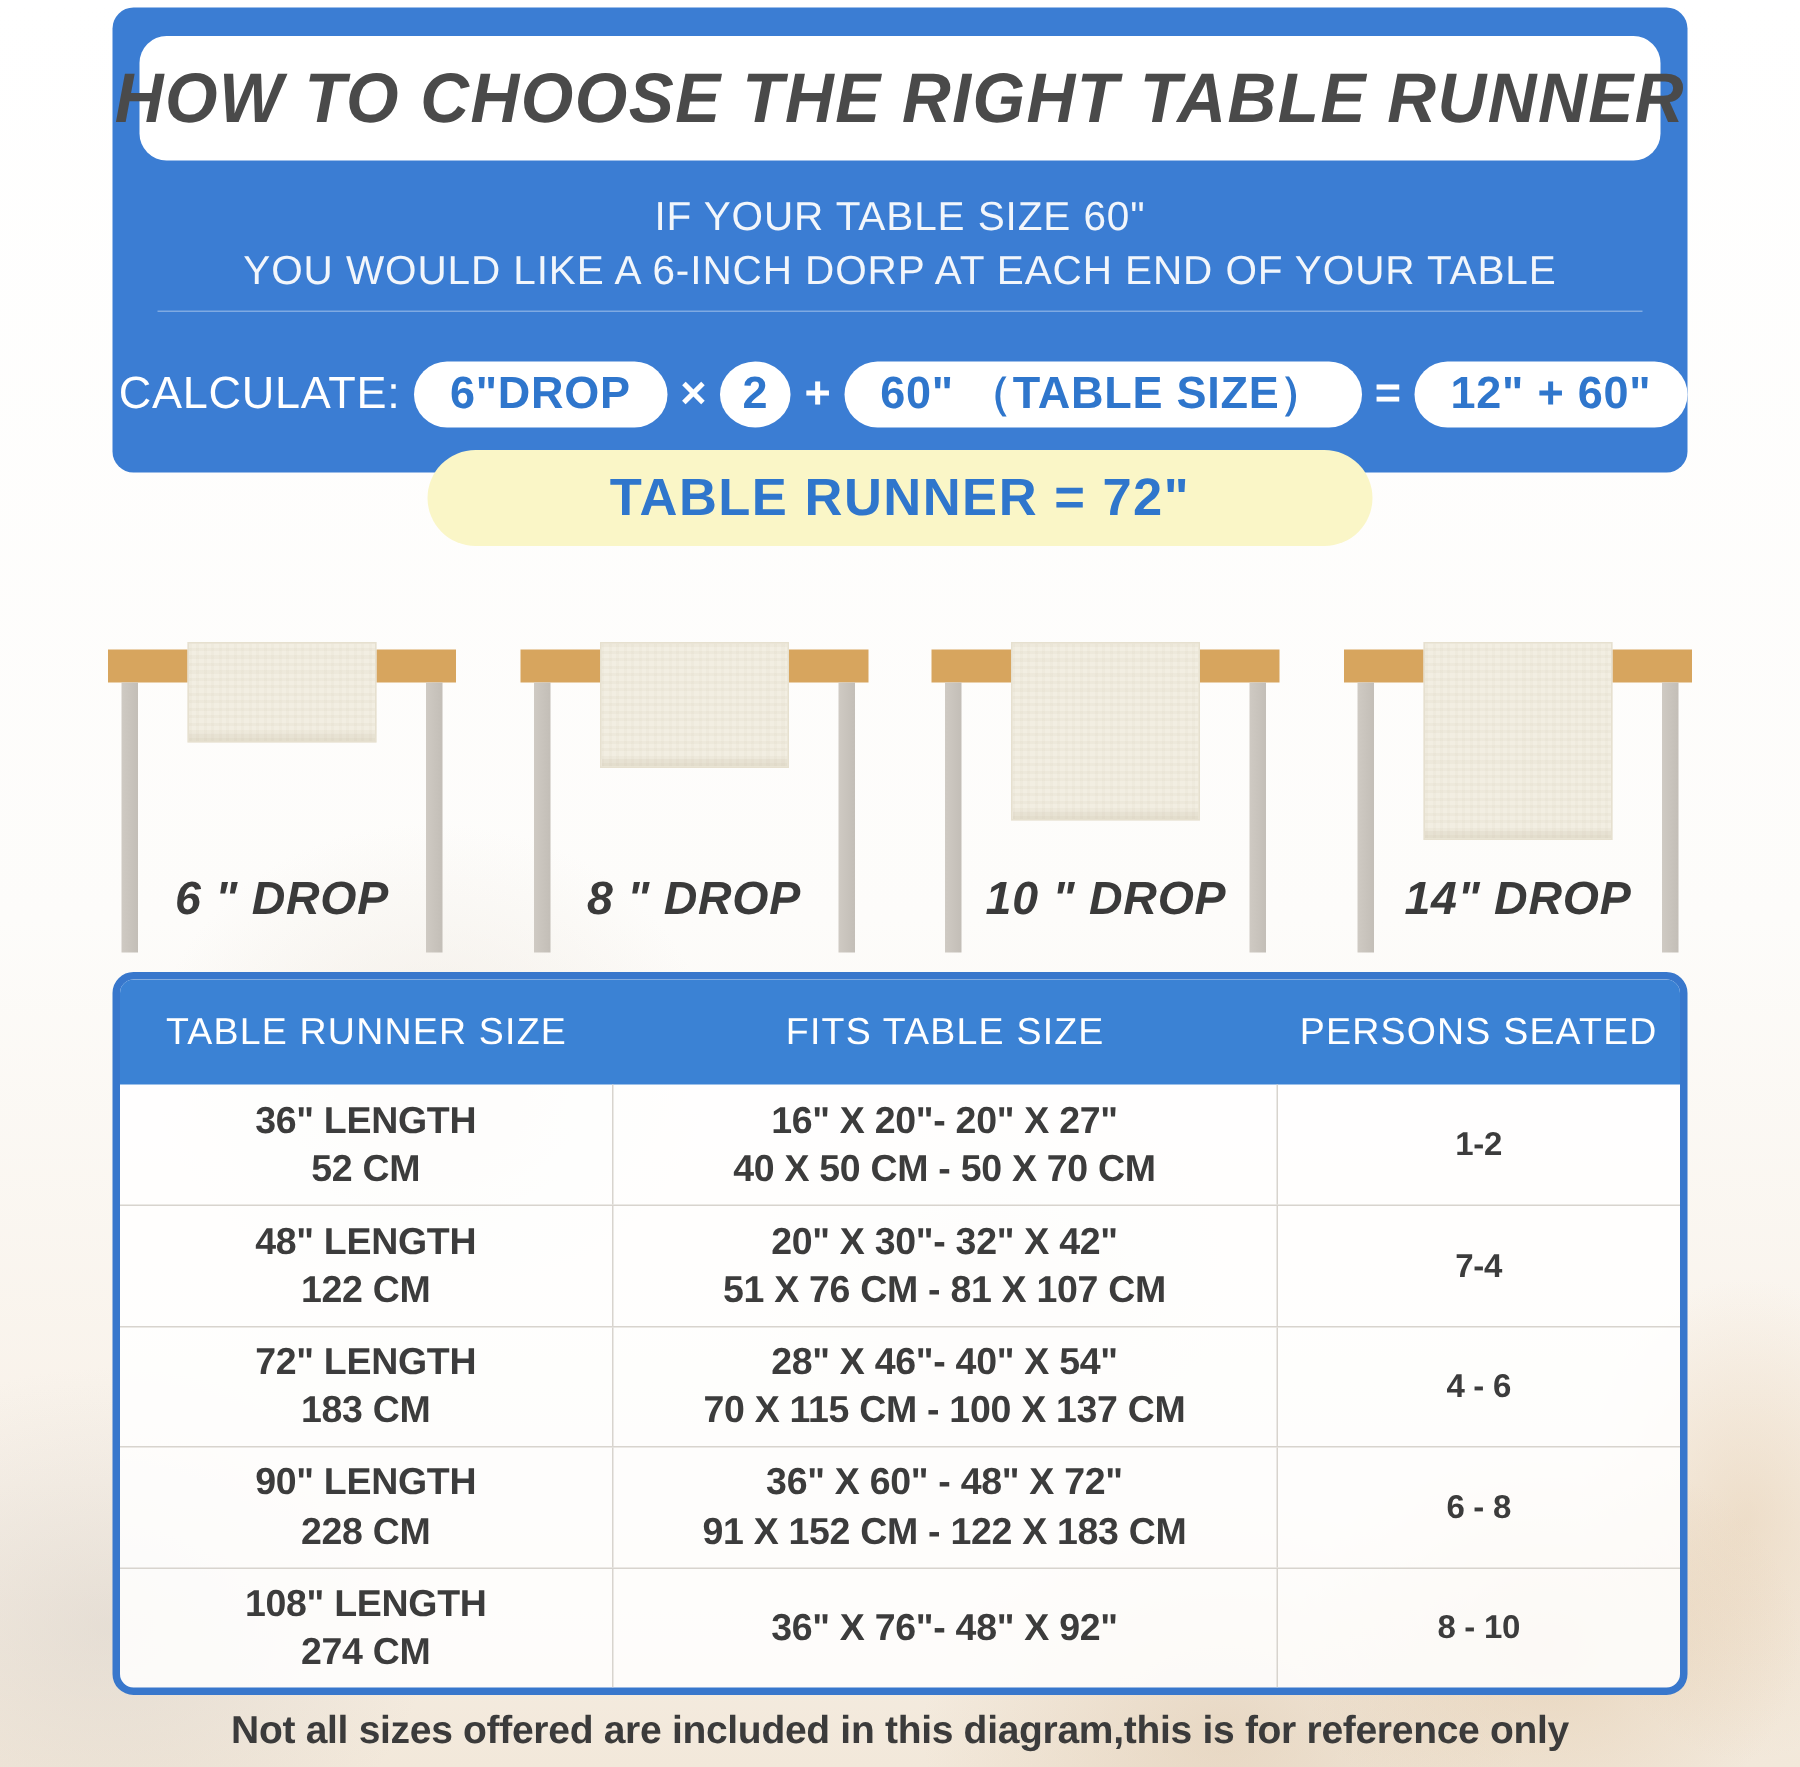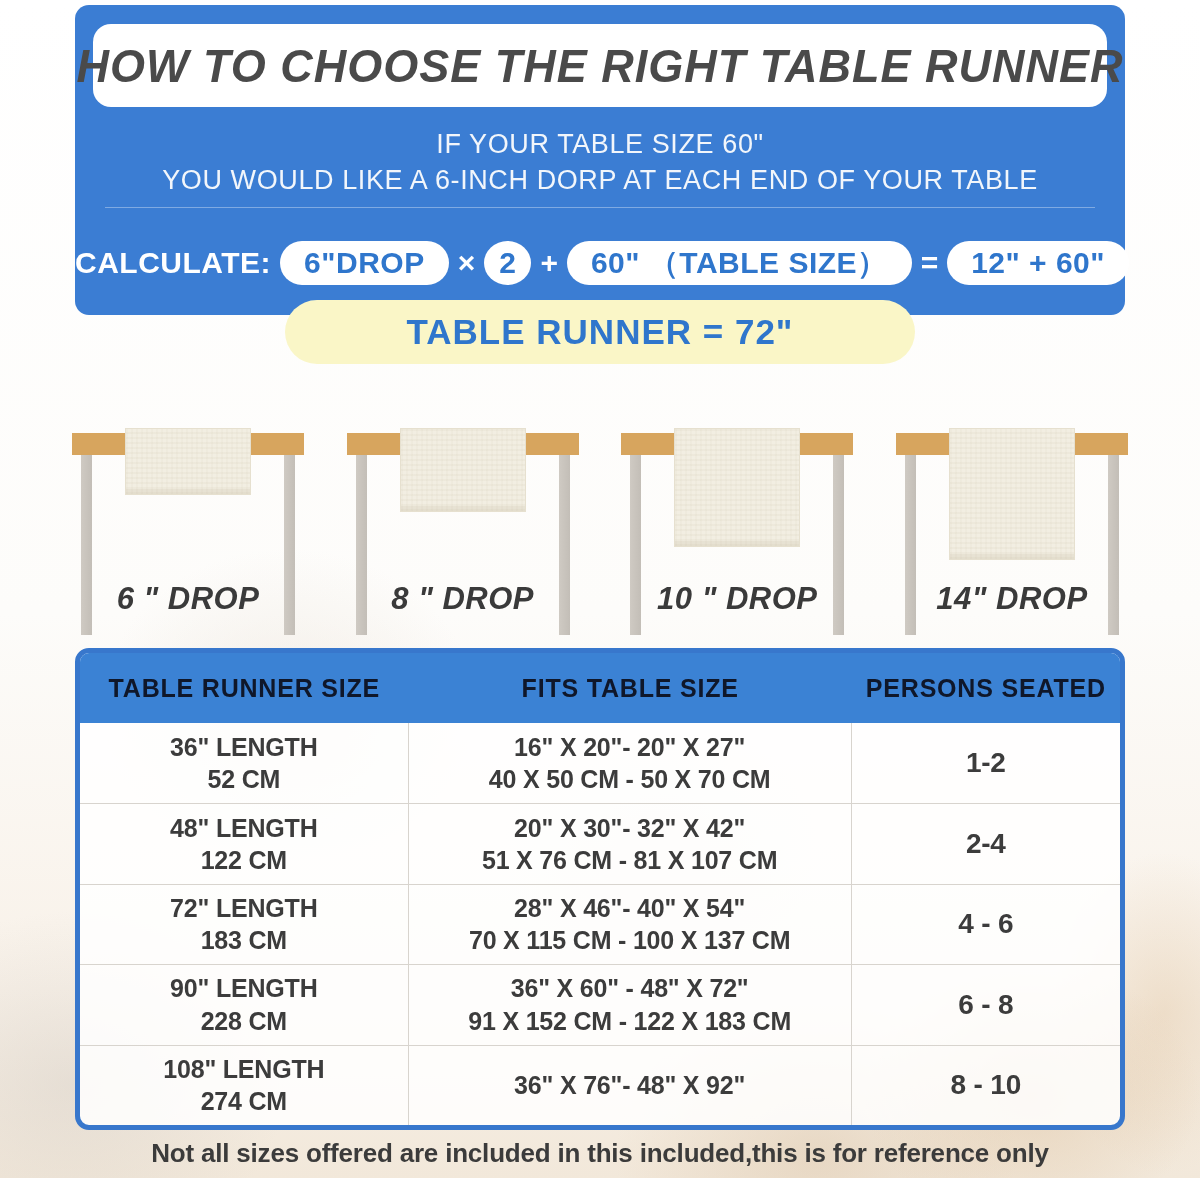--- a/index.html
+++ b/index.html
@@ -40,21 +40,21 @@
   .subtitle.line1 { top:124px; font-size:27px; }
   .subtitle.line2 { top:160px; font-size:27px;text-align:center; }
   .hero-divider {
     position:absolute; left:30px; right:30px; top:202px; height:0;
     border-top:1px solid rgba(255,255,255,.35);
   }
   .calc-row {
     position:absolute; left:14px; right:10px; top:228px; height:60px;
     display:flex; align-items:center; justify-content:center; gap:9px; white-space:nowrap;
   }
-  .calc-label { color:#ffffff; font-weight:700; font-size:30px; letter-spacing:.5px; }
+  .calc-label { color:#ffffff; font-weight:400; font-size:30px; letter-spacing:.5px; }
   .pill {
     background:#ffffff; color:#2f76cc; font-weight:800; font-size:30px;
     border-radius:28px; padding:7px 24px; line-height:1; letter-spacing:.5px;
   }
   .pill.circle { padding:7px 15px; border-radius:50%; }
   .operator { color:#ffffff; font-weight:800; font-size:30px; }
   .result-banner {
     position:absolute; left:210px; width:630px; top:295px; height:64px;
     background:#faf6c7; border-radius:32px;
     display:flex; align-items:center; justify-content:center;
@@ -87,29 +87,29 @@
     font-size:31px; font-weight:800; font-style:italic; color:#3a3a3a; letter-spacing:.5px;
   }
 
   
   .size-table {
     position:absolute; left:75px; top:648px; width:1050px; height:482px;
     border:5px solid #3877cc; border-radius:14px; overflow:hidden;
     background:rgba(255,255,255,.85);
   }
   .st-header { display:flex; height:70px; background:#3b82d4; align-items:center; }
-  .st-header .h-cell { color:#0f172a; font-weight:700; font-size:25px; letter-spacing:.8px; text-align:center; }
+  .st-header .h-cell { color:#ffffff; font-weight:400; font-size:25px; letter-spacing:.8px; text-align:center; }
   .c1 { width:31.6%; } .c2 { width:42.6%; } .c3 { width:25.8%; }
   .st-row { display:flex; height:80.4px; align-items:center; }
   .st-row + .st-row { border-top:1px solid #d8d4ce; }
   .st-row .cell { display:flex; flex-direction:column; justify-content:center; align-items:center;
     height:100%; text-align:center; color:#3c3c3c; font-weight:700; font-size:25px; line-height:1.3;
     letter-spacing:-.2px; }
   .st-row .cell.c1, .st-row .cell.c2 { border-right:1px solid #d8d4ce; }
-  .st-row .cell.c3 { font-size:28px; }
+  .st-row .cell.c3 { font-size:22px; }
 
   .footer-note {
     position:absolute; left:0; right:0; top:1138px; text-align:center;
     font-size:26px; font-weight:700; color:#3b3b3b; letter-spacing:-.2px;
   }
 </style>
 </head>
 <body>
 
 <div class="bg-photo"></div>
@@ -188,21 +188,21 @@
 
   <div class="st-row">
     <div class="cell c1">
       <span>48" LENGTH</span>
       <span>122 CM</span>
     </div>
     <div class="cell c2">
       <span>20" X 30"- 32" X 42"</span>
       <span>51 X 76 CM - 81 X 107 CM</span>
     </div>
-    <div class="cell c3">2-4</div>
+    <div class="cell c3">7-4</div>
   </div>
 
   <div class="st-row">
     <div class="cell c1">
       <span>72" LENGTH</span>
       <span>183 CM</span>
     </div>
     <div class="cell c2">
       <span>28" X 46"- 40" X 54"</span>
       <span>70 X 115 CM - 100 X 137 CM</span>
@@ -227,13 +227,13 @@
       <span>108" LENGTH</span>
       <span>274 CM</span>
     </div>
     <div class="cell c2">
       <span>36" X 76"- 48" X 92"</span>
     </div>
     <div class="cell c3">8 - 10</div>
   </div>
 </div>
 
-<div class="footer-note">Not all sizes offered are included in this included,this is for reference only</div>
+<div class="footer-note">Not all sizes offered are included in this diagram,this is for reference only</div>
 
 </body></html>

